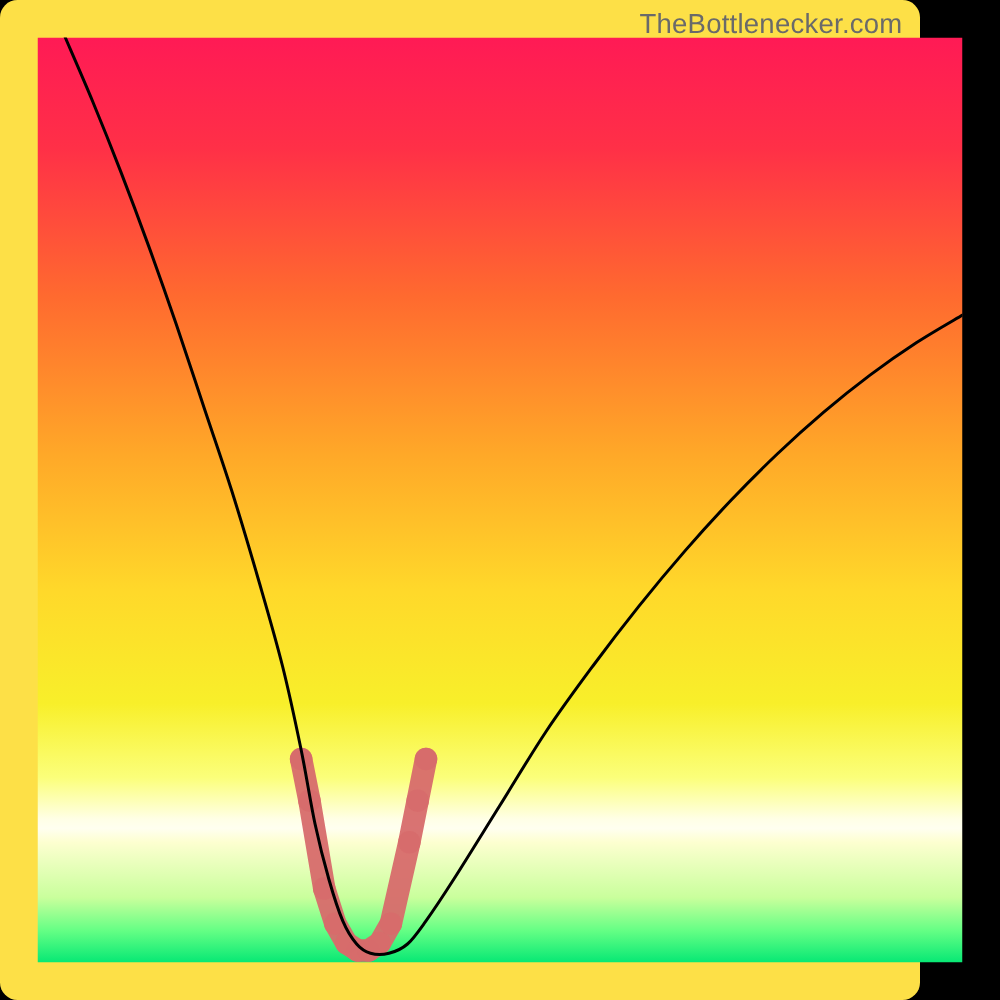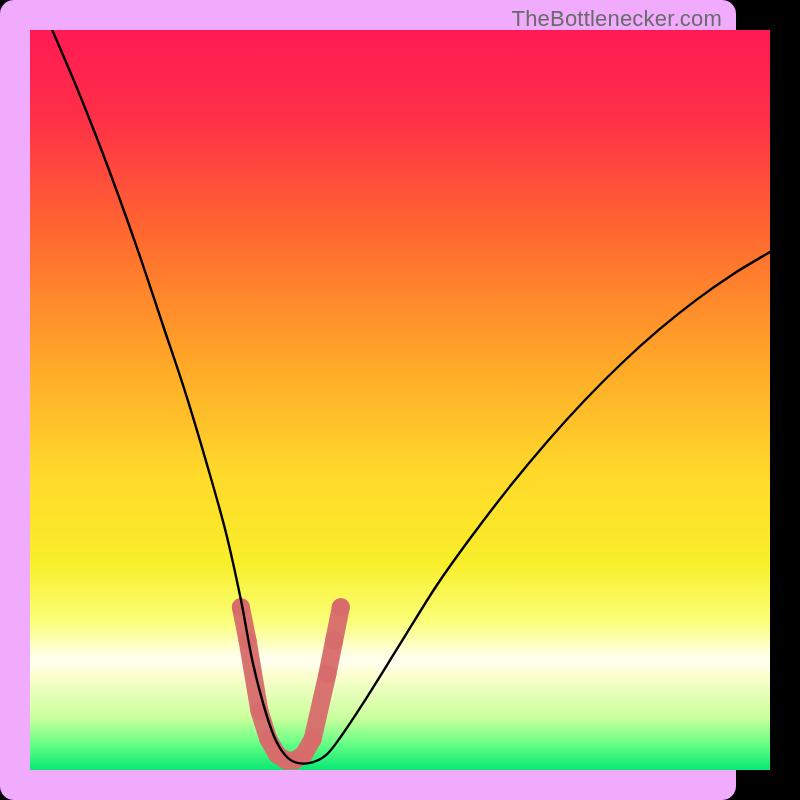--- a/index.html
+++ b/index.html
@@ -7,21 +7,21 @@
     padding: 0;
     width: 800px;
     height: 800px;
     background: #000;
     overflow: hidden;
     font-family: Arial, Helvetica, sans-serif;
   }
   .frame {
     width: 736px;
     height: 800px;
-    background: #f0abfc;
+    background: #fde047;
     position: relative;
     border-radius: 14px;
   }
   .plot-area {
     position: absolute;
     left: 30px;
     top: 30px;
     width: 740px;
     height: 740px;
   }

